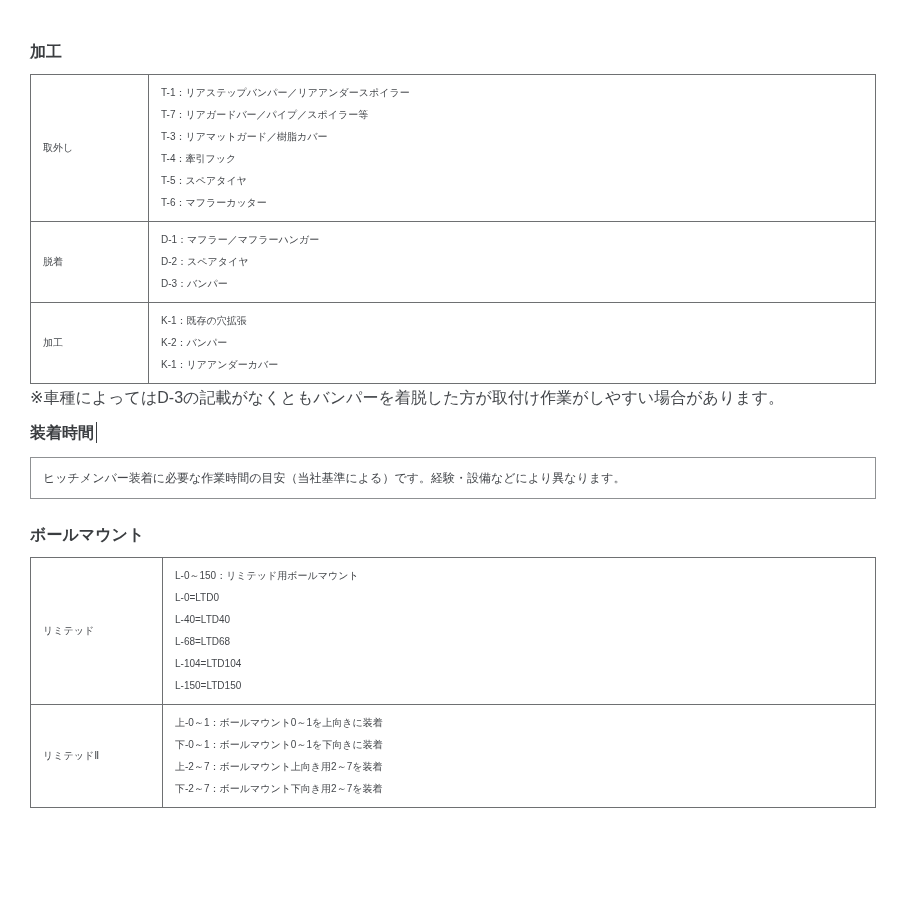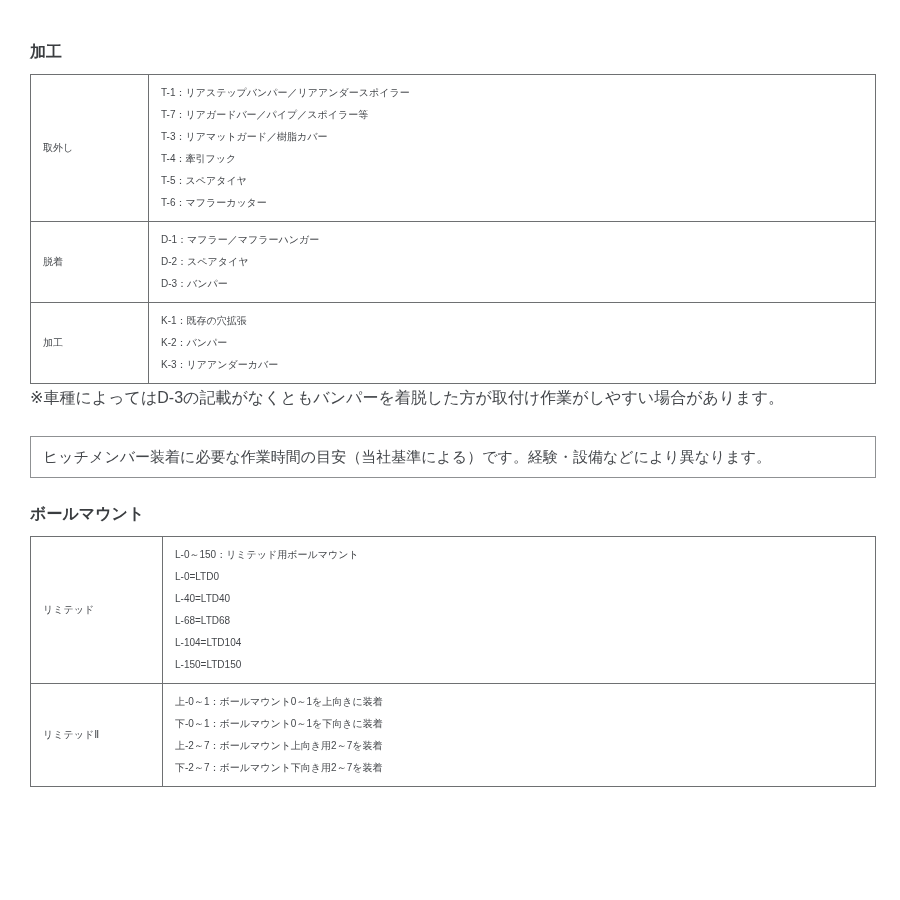--- a/index.html
+++ b/index.html
@@ -56,21 +56,21 @@
     font-size: 16px;
     color: #44474b;
     line-height: 16px;
   }
   .gap-note-to-heading { height: 16px; }
   .gap-heading-to-box { height: 14px; }
   .gap-box-to-heading { height: 26px; }
   .info-box {
     border: 1px solid #8f9193;
     padding: 9px 12px;
-    font-size: 15px;
+    font-size: 12px;
     line-height: 22px;
     color: #44474b;
   }
 </style>
 </head>
 <body>
 
 <div class="page">
 
   <div class="sec-heading">
@@ -96,30 +96,34 @@
             <div class="cell-line">D-1：マフラー／マフラーハンガー</div>
             <div class="cell-line">D-2：スペアタイヤ</div>
             <div class="cell-line">D-3：バンパー</div>
           </td>
         </tr>
         <tr>
           <td class="label-cell">加工</td>
           <td class="content-cell">
             <div class="cell-line">K-1：既存の穴拡張</div>
             <div class="cell-line">K-2：バンパー</div>
-            <div class="cell-line">K-3：リアアンダーカバー</div>
+            <div class="cell-line">K-1：リアアンダーカバー</div>
           </td>
         </tr>
       </tbody>
   </table>
 
   <div class="note">※車種によってはD-3の記載がなくともバンパーを着脱した方が取付け作業がしやすい場合があります。</div>
 
   <div class="gap-note-to-heading"></div>
 
+  <div class="sec-heading">
+    <span>装着時間</span>
+    <span class="text-cursor"></span>
+  </div>
 
   <div class="gap-heading-to-box"></div>
 
   <div class="info-box">
     <div class="cell-line">ヒッチメンバー装着に必要な作業時間の目安（当社基準による）です。経験・設備などにより異なります。</div>
   </div>
 
   <div class="gap-box-to-heading"></div>
 
   <div class="sec-heading">

